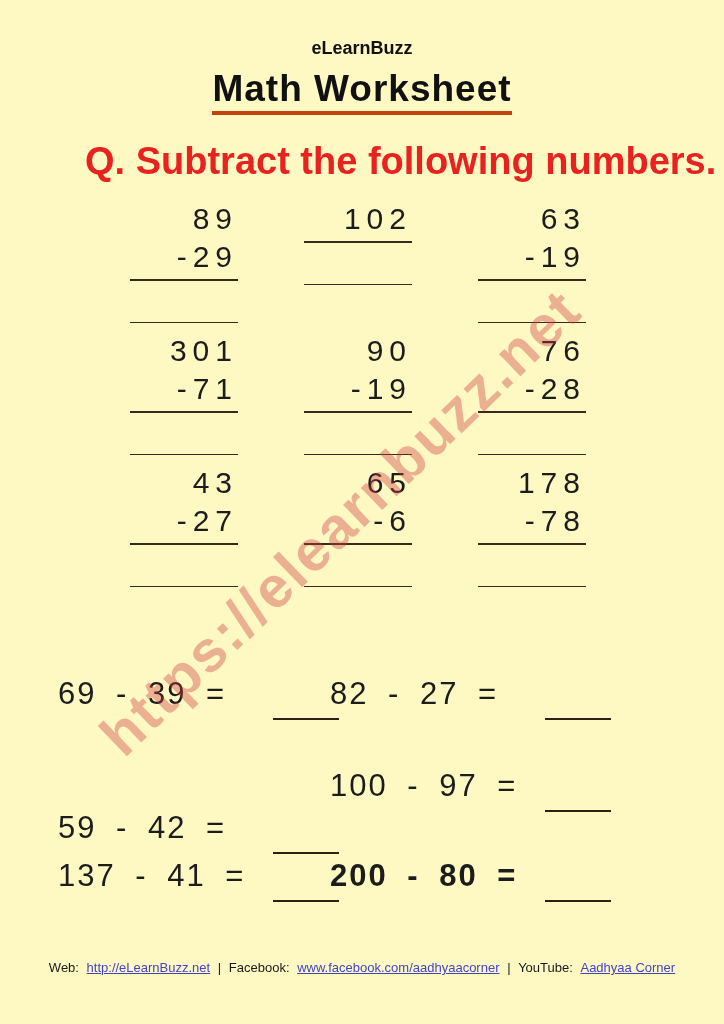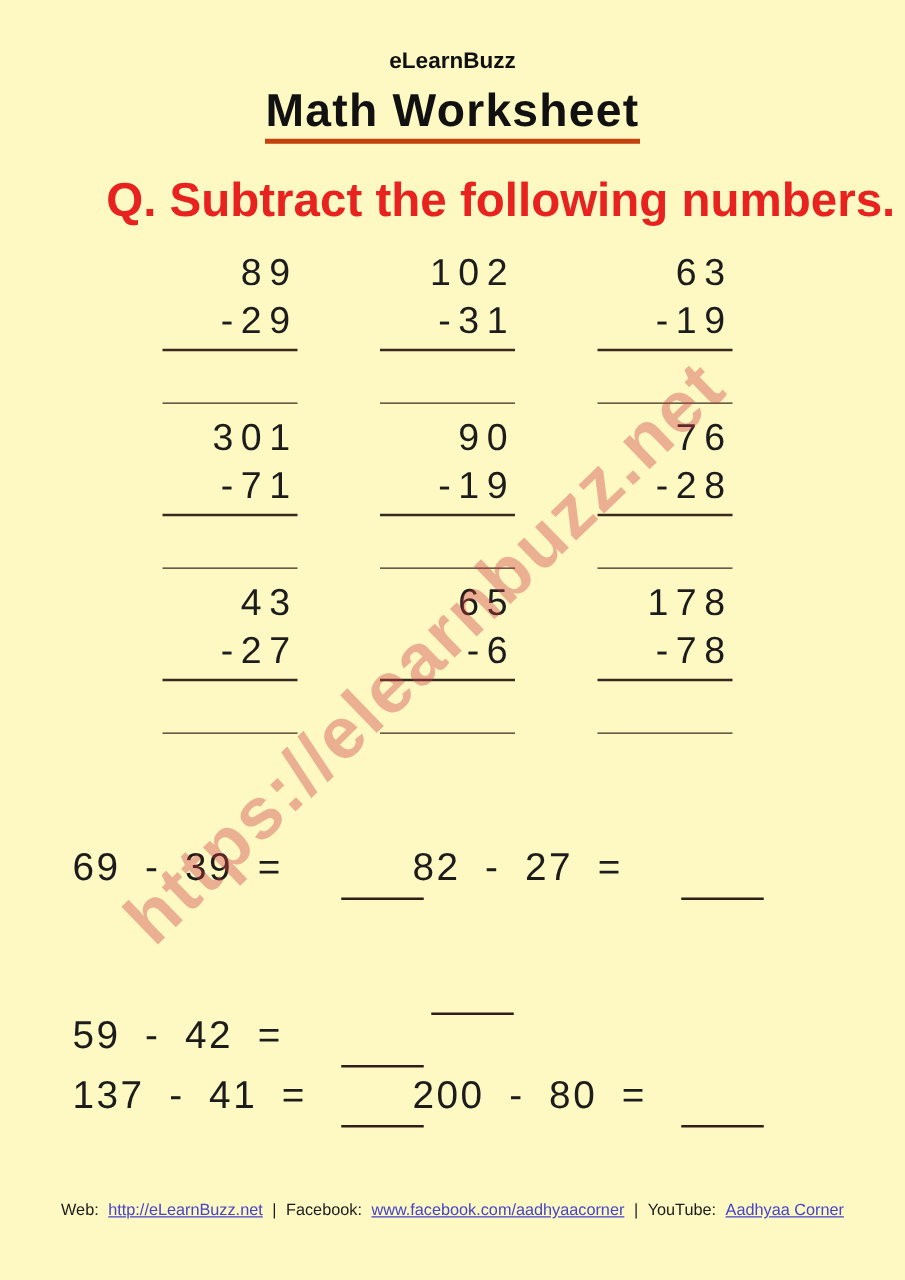--- a/index.html
+++ b/index.html
@@ -126,21 +126,20 @@
   <div class="question">Q. Subtract the following numbers.</div>
 
   <div class="vp" style="left:130px; top:200px;">
     <div class="num">89</div>
     <div class="num">-29</div>
     <div class="subline"></div>
     <div class="ansline"></div>
   </div>
   <div class="vp" style="left:304px; top:200px;">
     <div class="num">102</div>
-    <div class="num">-31</div>
     <div class="subline"></div>
     <div class="ansline"></div>
   </div>
   <div class="vp" style="left:478px; top:200px;">
     <div class="num">63</div>
     <div class="num">-19</div>
     <div class="subline"></div>
     <div class="ansline"></div>
   </div>
 
@@ -189,28 +188,29 @@
   <div class="eq" style="left:330px; top:668px;">
     <span class="eq-text">82 - 27 =</span>
     <span class="eq-blank"></span>
   </div>
 
   <div class="eq" style="left:58px; top:802px;">
     <span class="eq-text">59 - 42 =</span>
     <span class="eq-blank"></span>
   </div>
   <div class="eq" style="left:330px; top:760px;">
+    <span class="eq-text">100 - 97 =</span>
     <span class="eq-blank"></span>
   </div>
 
   <div class="eq" style="left:58px; top:850px;">
     <span class="eq-text">137 - 41 =</span>
     <span class="eq-blank"></span>
   </div>
-  <div class="eq" style="left:330px; top:850px;">
+  <div class="eq" style="left:330px; top:850px;font-weight:bold;">
     <span class="eq-text">200 - 80 =</span>
     <span class="eq-blank"></span>
   </div>
 
   <div class="watermark">https://elearnbuzz.net</div>
 
   <div class="footer">
     <span>Web:</span>
     <span class="link">http://eLearnBuzz.net</span>
     <span>|</span>

